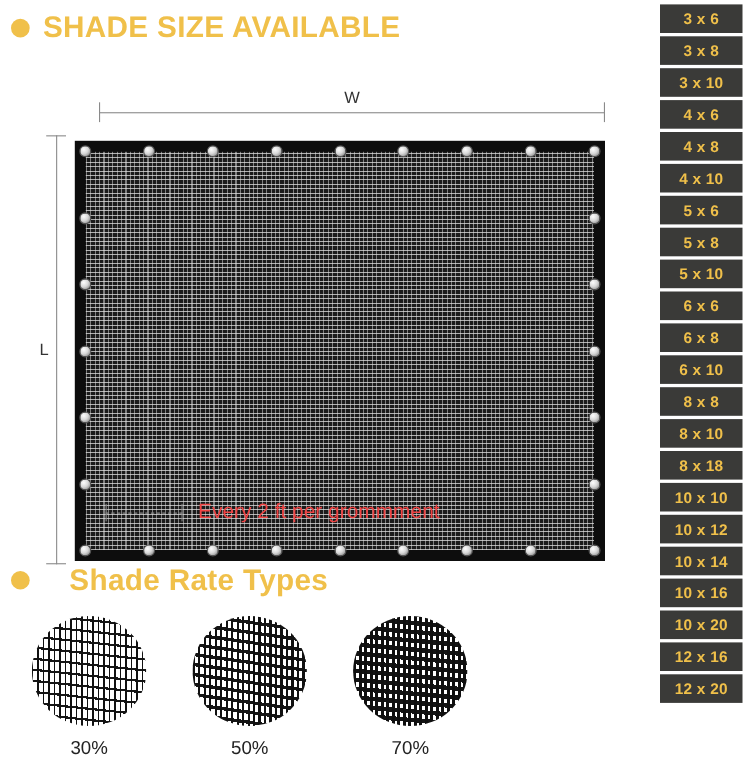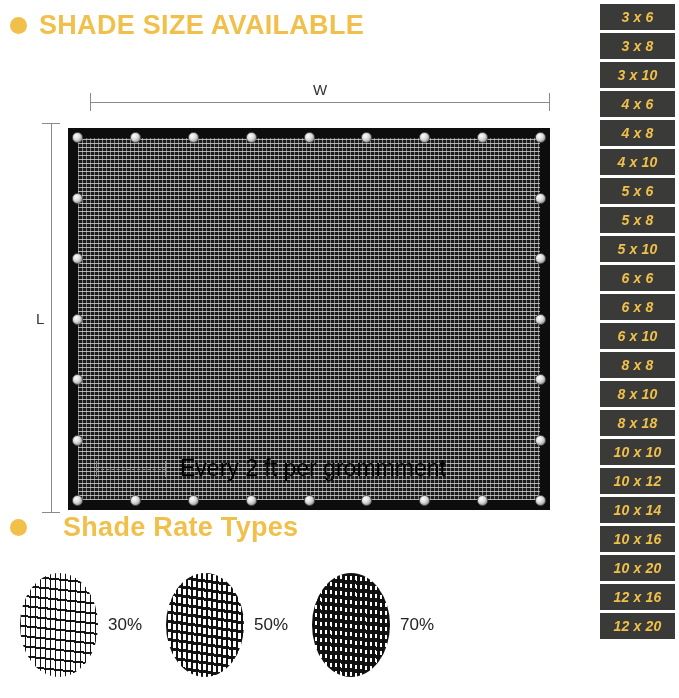--- a/index.html
+++ b/index.html
@@ -158,37 +158,37 @@
   }
   .spacing-bar .scap {
     position: absolute;
     top: 0;
     width: 1px; height: 16px;
     background: #8a8a8a;
   }
   .spacing-bar .scap.l { left: 0; }
   .spacing-bar .scap.r { right: 0; }
   .grommet-note .note-text {
-    font-size: 23px;
-    color: #000000;
+    font-size: 19px;
+    color: #ef4444;
     white-space: nowrap;
   }
 
   
   .rates {
     position: absolute;
     left: 20px; top: 560px;
     width: 560px; height: 130px;
     display: flex;
     gap: 24px;
   }
   .rate-item {
     width: 122px;
     display: flex;
-    flex-direction: row;
+    flex-direction: column;
     align-items: center;
     gap: 10px;
   }
   .swatch {
     width: 104px; height: 104px;
     border-radius: 50%;
     background-color: #ffffff;
     overflow: hidden;
   }
   .swatch.r30 {
@@ -219,21 +219,20 @@
 
   
   .sizes {
     position: absolute;
     right: 0; top: 0;
     width: 79px; height: 546px;
     display: flex;
     flex-direction: column;
     gap: 3px;
     padding: 4px 4px 0 0;
-    font-style: italic;
   }
   .size-chip {
     flex: 0 0 auto;
     height: 26px;
     background: #3a3a38;
     color: #f0c04a;
     font-size: 14px;
     font-weight: bold;
     display: flex;
     align-items: center;

